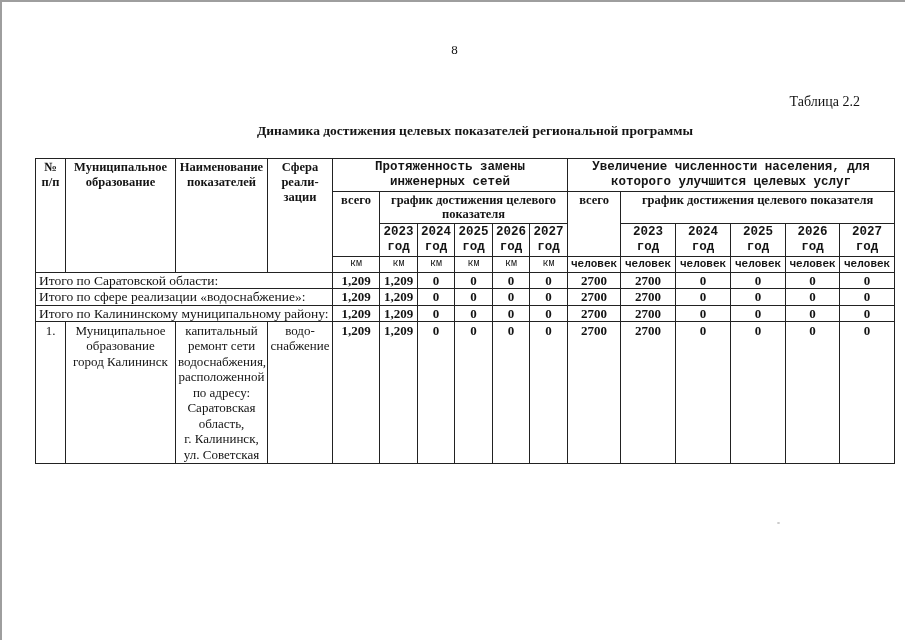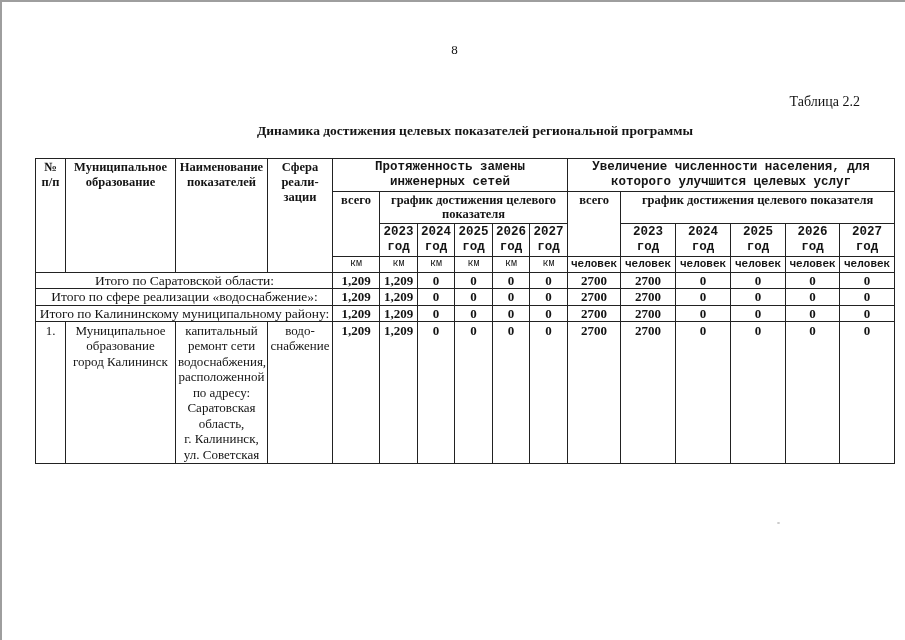--- a/index.html
+++ b/index.html
@@ -38,21 +38,21 @@
   }
   th { font-weight: bold; font-size: 12.5px; line-height: 1.18; }
   .top-al { vertical-align: top; }
   .mid-al { vertical-align: middle; font-family: Liberation Mono, monospace; }
   .preline { white-space: pre-line; }
   .unit-km { font-size: 10px; font-weight: normal; }
   .unit-people { font-size: 11px; font-weight: bold; margin-left: 40px; }
   td.val { font-size: 13px; line-height: 1.05; font-weight: bold; }
   tr.r-sum td { vertical-align: middle; line-height: 1; }
   tr.r-sum td.lbl {
-    text-align: center; font-size: 13.5px; font-weight: normal; padding-left: 3px; margin-top: 21px;
+    text-align: left; font-size: 13.5px; font-weight: normal; padding-left: 3px; margin-top: 21px;
   }
   tr.r-detail td { vertical-align: top; font-size: 13px; line-height: 1.19; }
   td.cell-num { font-weight: normal; }
   td.cell-municipality { text-align: left; padding-left: 3px; }
   .speck {
     position: absolute; left: 775px; top: 520px; width: 3px; height: 2px;
     background: #c9c9c9; border-radius: 50%;
   }
 </style>
 </head>

